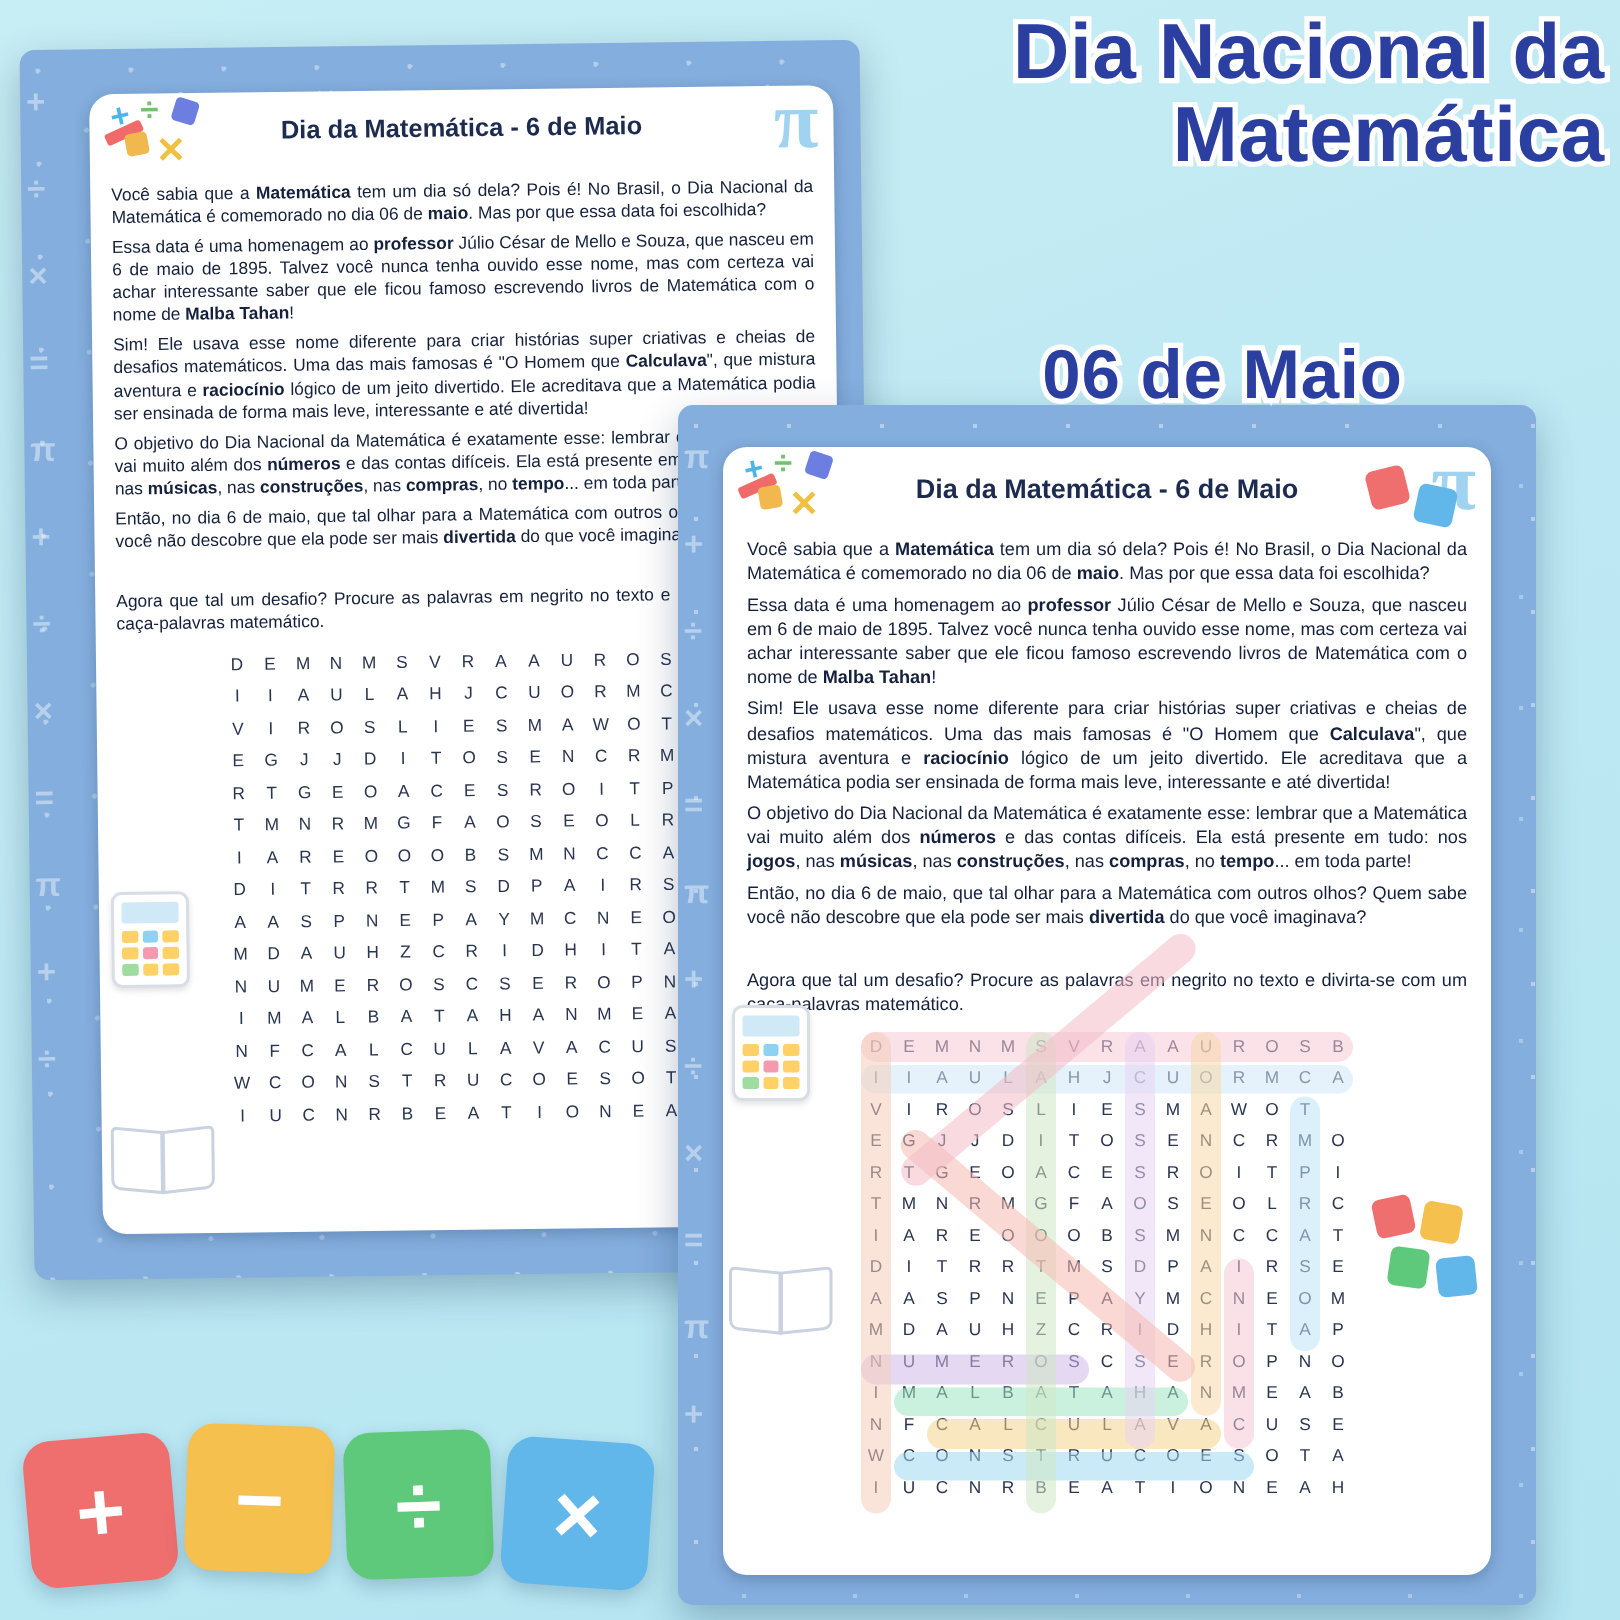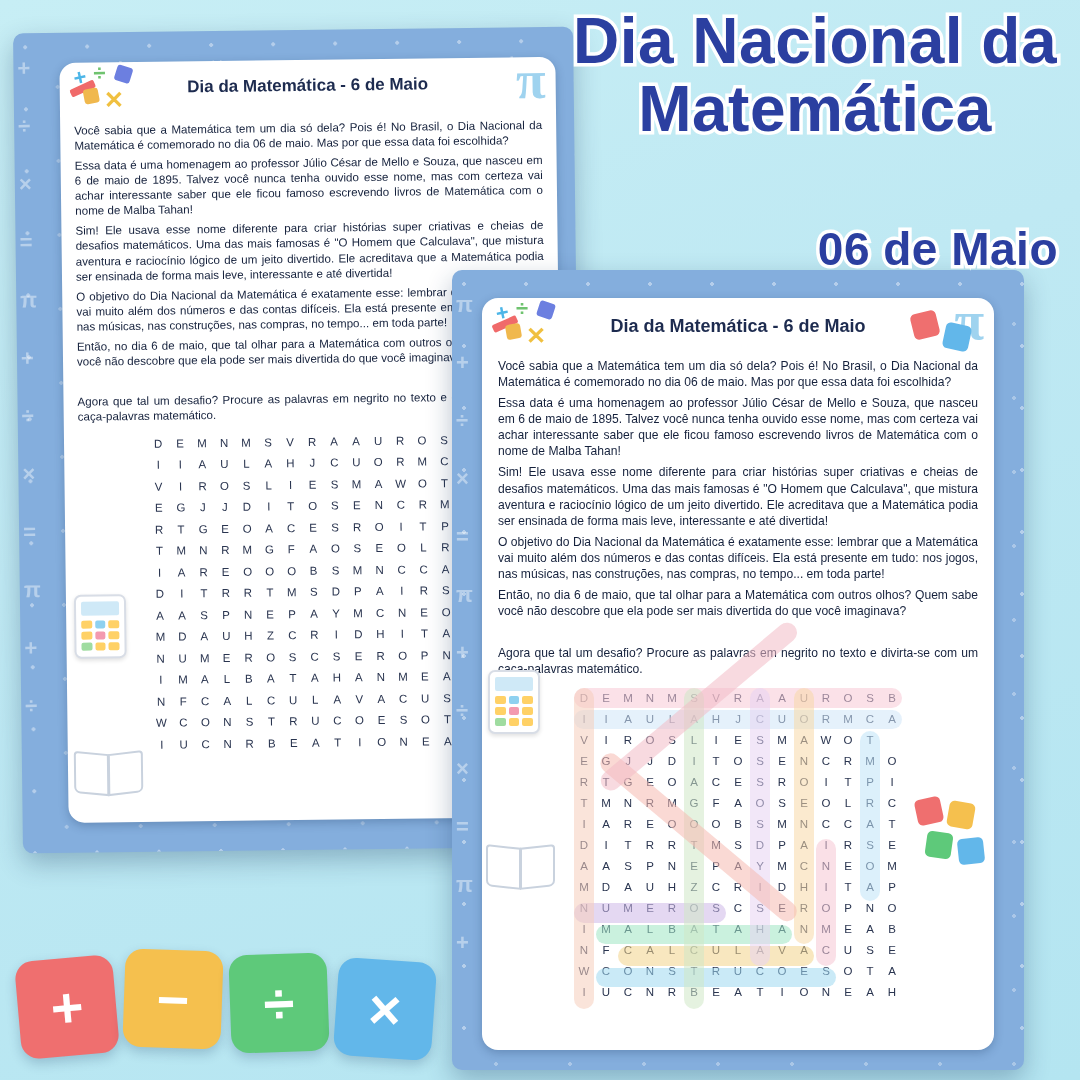--- a/index.html
+++ b/index.html
@@ -25,26 +25,26 @@
     font-weight:bold;
     color:#2b3fa0;
     text-align:center;
     line-height:1.06;
     -webkit-text-stroke:7px #ffffff;
     paint-order: stroke fill;
     letter-spacing:.5px;
   }
   #title-main{
     left:560px; top:8px; width:510px;
-    font-size:64px;
+    font-size:52px;
+    text-align:right;
   }
   #title-date{
-    left:628px; top:225px; width:430px;
+    left:600px; top:225px; width:430px;
     font-size:46px;
-    text-align:right;
   }
   #title-activity{
     left:40px; top:840px; width:400px;
     font-size:42px;
   }
 
   
   .page{
     position:absolute;
     background:#84aedd;
@@ -112,21 +112,21 @@
   
   .ws-body{
     padding:0 16px;
     font-size:12.1px;
     line-height:1.33;
     color:#15213c;
     text-align:justify;
   }
   #sheet-back .ws-body{ font-size:11.6px; line-height:1.30; padding:0 14px; }
   .ws-body p{ margin:0 0 5px 0; }
-  .ws-body b{ font-weight:normal; }
+  .ws-body b{ font-weight:bold; }
 
   
   .grid-wrap{ position:relative; margin-top:10px; display:flex; justify-content:center; }
   table.grid{ border-collapse:collapse; }
   table.grid td{
     width:22px; height:21px;
     text-align:center; vertical-align:middle;
     font-size:11.5px; color:#2a3550;
     font-family:"Liberation Sans", sans-serif;
   }

